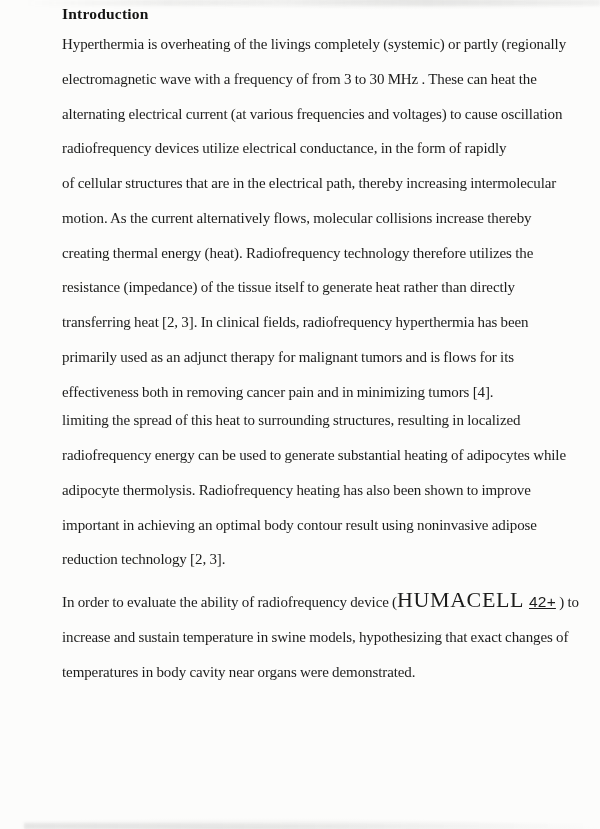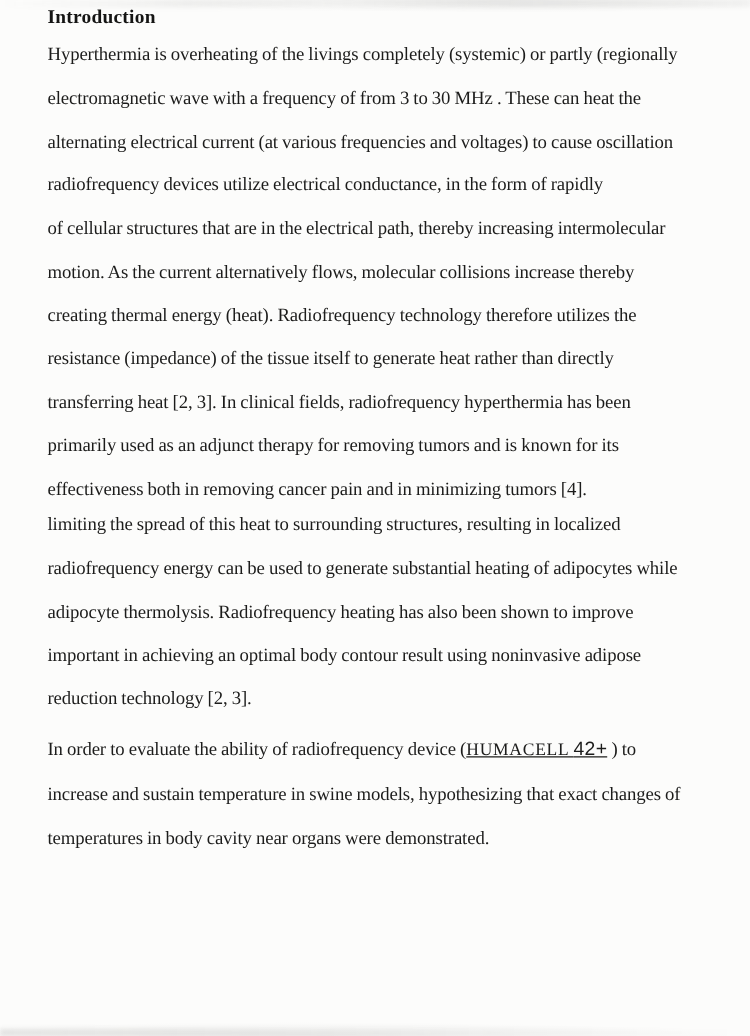--- a/index.html
+++ b/index.html
@@ -13,20 +13,21 @@
     position: relative;
     background: #fcfcfb;
   }
   .page {
     position: absolute;
     inset: 0;
     background:
       radial-gradient(ellipse 420px 14px at 65% 0%, rgba(120,120,118,0.10), rgba(0,0,0,0) 70%),
       radial-gradient(ellipse 500px 16px at 40% 100%, rgba(130,130,128,0.12), rgba(0,0,0,0) 70%),
       #fcfcfb;
+    margin-left: 24px;
   }
   .smudge {
     position: absolute;
     left: 0;
     right: 0;
     height: 6px;
     pointer-events: none;
   }
   .smudge.top {
     top: 0;
@@ -63,23 +64,22 @@
     color: #1c1c1b;
   }
   .line {
     white-space: pre;
     letter-spacing: -0.1px;
     word-spacing: -0.3px;
   }
   .para:nth-child(2) { margin-top: -6px; }
   .para:nth-child(3) { margin-top: 6px; }
   .device-serif {
-    font-size: 14px;
+    font-size: 22px;
     letter-spacing: 0.6px;
-    text-decoration: underline;
   }
   .device-sans {
     font-family: "Liberation Sans", "DejaVu Sans", sans-serif;
     font-size: 15.5px;
     letter-spacing: 0.2px;
     text-decoration: underline;
   }
 </style>
 </head>
 <body>
@@ -91,21 +91,21 @@
       <div class="para">
         <div class="line"><span>Hyperthermia is overheating of the livings completely (systemic) or partly (regionally</span></div>
         <div class="line"><span>electromagnetic wave with a frequency of from 3 to 30 MHz . These can heat the</span></div>
         <div class="line"><span>alternating electrical current (at various frequencies and voltages) to cause oscillation</span></div>
         <div class="line"><span>radiofrequency devices utilize electrical conductance, in the form of rapidly</span></div>
         <div class="line"><span>of cellular structures that are in the electrical path, thereby increasing intermolecular</span></div>
         <div class="line"><span>motion. As the current alternatively flows, molecular collisions increase thereby</span></div>
         <div class="line"><span>creating thermal energy (heat). Radiofrequency technology therefore utilizes the</span></div>
         <div class="line"><span>resistance (impedance) of the tissue itself to generate heat rather than directly</span></div>
         <div class="line"><span>transferring heat [2, 3]. In clinical fields, radiofrequency hyperthermia has been</span></div>
-        <div class="line"><span>primarily used as an adjunct therapy for removing tumors and is known for its</span></div>
+        <div class="line"><span>primarily used as an adjunct therapy for malignant tumors and is flows for its</span></div>
         <div class="line"><span>effectiveness both in removing cancer pain and in minimizing tumors [4].</span></div>
       </div>
       <div class="para">
         <div class="line"><span>limiting the spread of this heat to surrounding structures, resulting in localized</span></div>
         <div class="line"><span>radiofrequency energy can be used to generate substantial heating of adipocytes while</span></div>
         <div class="line"><span>adipocyte thermolysis. Radiofrequency heating has also been shown to improve</span></div>
         <div class="line"><span>important in achieving an optimal body contour result using noninvasive adipose</span></div>
         <div class="line"><span>reduction technology [2, 3].</span></div>
       </div>
       <div class="para">

